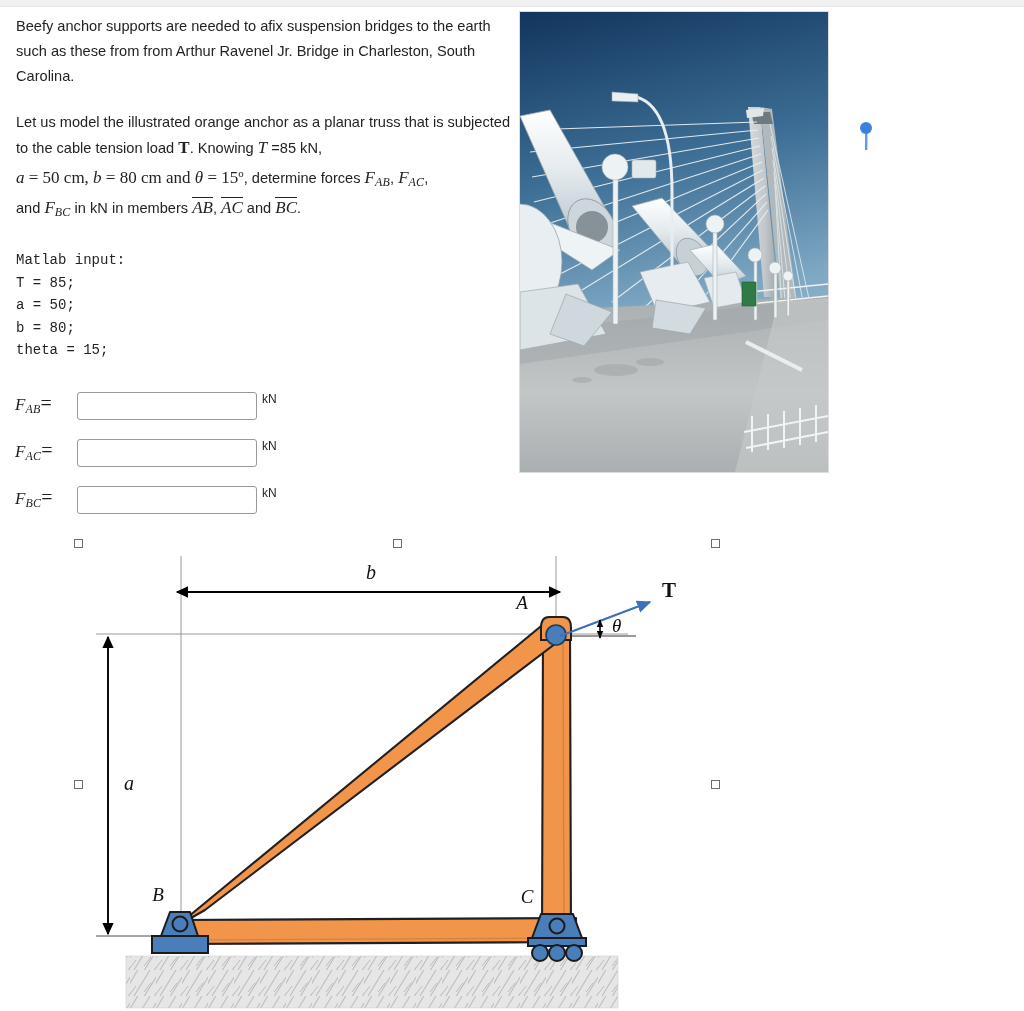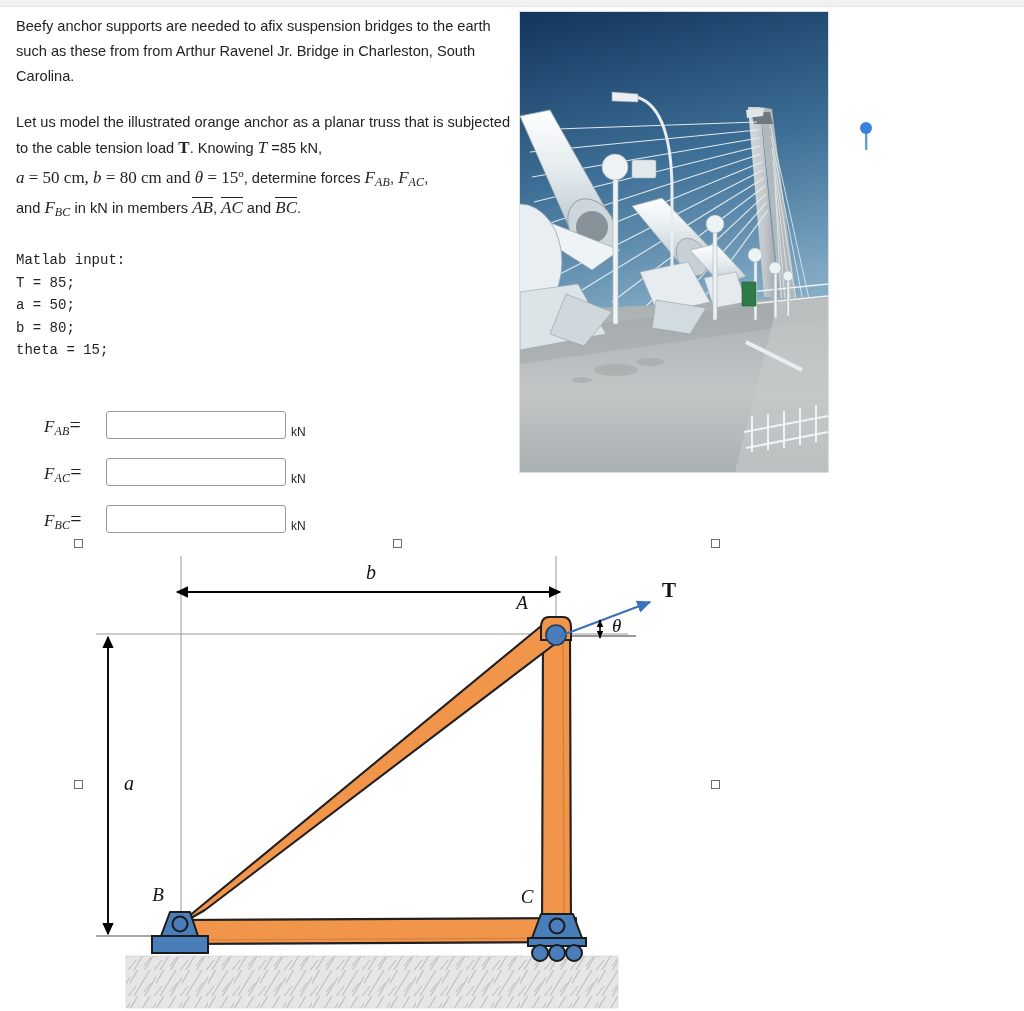--- a/index.html
+++ b/index.html
@@ -68,23 +68,22 @@
 
   
   #answers {
     position: absolute;
     left: 12px;
     top: 392px;
     width: 320px;
   }
   .ans-row {
     display: flex;
-    align-items: flex-end;
+    align-items: flex-start;
     height: 47px;
-    margin-left: 29px;
   }
   .ans-label {
     width: 62px;
     text-align: left;
     font-family: "Liberation Serif", serif;
     font-size: 20px;
     font-style: italic;
     padding-left: 3px;
     white-space: nowrap;
   }

